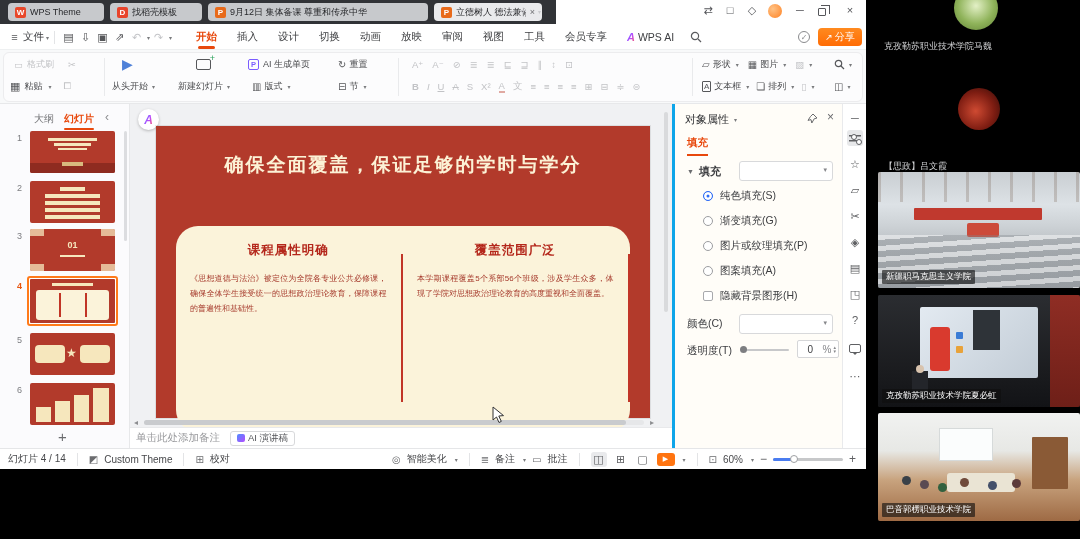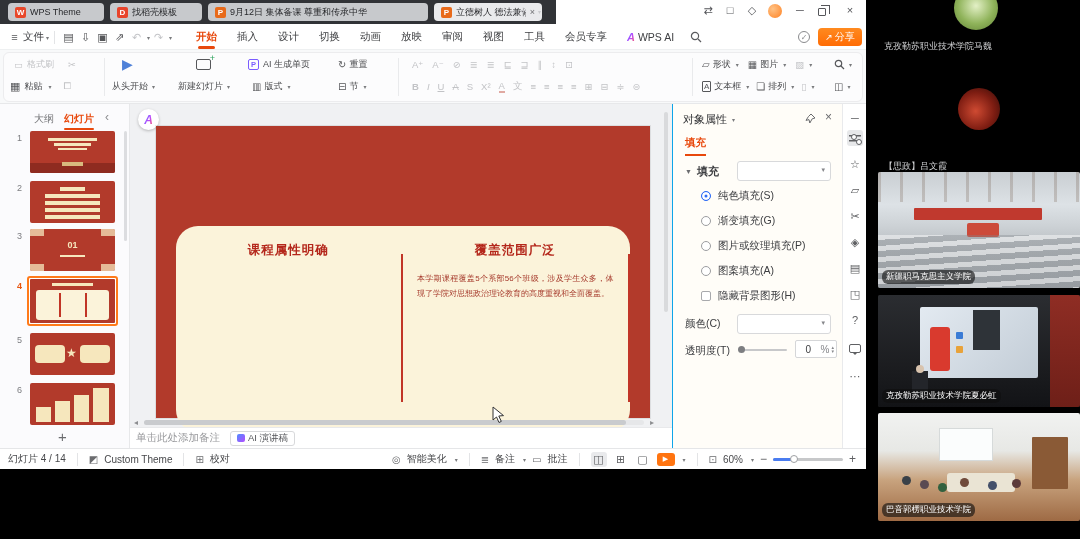--- a/index.html
+++ b/index.html
@@ -58,21 +58,21 @@
 #slide{position:absolute;left:26px;top:22px;width:494px;height:292px;background:#b23a2b;box-shadow:0 0 0 1px rgba(0,0,0,.08)}
 #slide-title{position:absolute;left:0;top:26px;width:100%;text-align:center;
   font-size:19px;font-weight:bold;letter-spacing:2px;color:#fcf2d6}
 #creambox{position:absolute;left:20px;right:20px;top:100px;bottom:-14px;background:#fbf3da;border-radius:22px;
   display:flex;padding-top:16px}
 .scol{flex:1;padding:0 14px}
 .scol h3{font-size:12.5px;font-weight:bold;color:#b4271b;text-align:center;letter-spacing:1px;margin-bottom:12px}
 .scol p{font-size:8px;line-height:1.9;color:#a63a2c;text-align:justify}
 .sdiv{width:2.5px;background:#c13527;margin:12px 0 30px}
 
-#props{position:absolute;left:672px;top:104px;width:170px;height:344px;background:#fffdf8;border-left:1px solid #0ea5e9}
+#props{position:absolute;left:672px;top:104px;width:170px;height:344px;background:#fffdf8;border-left:3px solid #0ea5e9}
 .ptxt{font-size:10.5px;color:#3c3d40}
 .combo{position:absolute;height:20px;border:1px solid #d8d9db;border-radius:3px;background:#fff}
 .combo::after{content:"▾";position:absolute;right:5px;top:4px;font-size:7px;color:#85868a}
 .radio{width:10px;height:10px;border-radius:50%;border:1px solid #9c9da0;background:#fff;flex:none}
 .radio.sel{border:1px solid #2f6df5;background:#2f6df5;box-shadow:inset 0 0 0 2.5px #fff}
 .chk{width:10px;height:10px;border:1px solid #a8a9ac;border-radius:2px;background:#fff;flex:none}
 .prow{position:absolute;left:28px;display:flex;align-items:center;gap:7px;font-size:10.5px;color:#3c3d40}
 
 #rail{position:absolute;left:842px;top:104px;width:24px;height:344px;background:#fff;border-left:1px solid #e9eaec}
 .ricon{position:absolute;left:4px;width:16px;height:16px;display:flex;align-items:center;justify-content:center;
@@ -90,21 +90,21 @@
 #notesbar{position:absolute;left:0;top:323px;width:542px;height:21px;background:#fff;border-top:1px solid #e8e9eb;display:flex;align-items:center}
 #statusbar{position:absolute;left:0;top:448px;width:866px;height:21px;background:#fff;border-top:1px solid #e5e6e8;font-size:10px;color:#47484b}
 .sic{font-size:10px;color:#6b6c6f}
 .viewic{width:16px;height:15px;display:flex;align-items:center;justify-content:center;font-size:11px;color:#5f6063;border-radius:3px}
 .viewic.on{background:#e9eaec}
 
 #meet{position:absolute;left:866px;top:0;width:214px;height:539px;background:#000}
 .pname{position:absolute;left:18px;font-size:9px;color:#cfd0d2;white-space:nowrap}
 .vtile{position:absolute;left:12px;width:202px;border-radius:2px;overflow:hidden;background:#222}
 .vlabel{position:absolute;left:4px;bottom:4px;background:rgba(15,15,15,.62);color:#fff;font-size:8.5px;
-  padding:1px 4px;border-radius:6px;white-space:nowrap;max-width:190px;overflow:hidden}
+  padding:1px 4px;border-radius:1px;white-space:nowrap;max-width:190px;overflow:hidden}
 .avatar{position:absolute;border-radius:50%;overflow:hidden}
 #sharebanner{position:absolute;left:4px;top:472px;font-size:10px;color:#dcdcdc}
 </style>
 </head>
 <body>
 
 <div id="screen">
 
   <div id="wps">
 
@@ -358,23 +358,25 @@
       <div style="position:absolute;right:2px;top:27px;width:3px;height:110px;background:#dcdDe0;border-radius:2px;background:#dcdde0"></div>
     </div>
 
     <div id="canvas">
       <div style="position:absolute;left:8px;top:5px;width:21px;height:21px;border-radius:50%;background:#fff;
         box-shadow:0 1px 3px rgba(0,0,0,.25);display:flex;align-items:center;justify-content:center">
         <span class="aifont" style="font-size:12px">A</span>
       </div>
 
       <div id="slide">
+        <div id="slide-title">确保全面覆盖，保证足够的学时与学分</div>
         <div id="creambox">
           <div class="scol">
             <h3>课程属性明确</h3>
+            <p>《思想道德与法治》被定位为全院各专业公共必修课，确保全体学生接受统一的思想政治理论教育，保障课程的普遍性和基础性。</p>
           </div>
           <div class="sdiv"></div>
           <div class="scol">
             <h3>覆盖范围广泛</h3>
             <p>本学期课程覆盖5个系部56个班级，涉及学生众多，体现了学院对思想政治理论教育的高度重视和全面覆盖。</p>
           </div>
           <div class="sdiv"></div>
         </div>
       </div>
 

